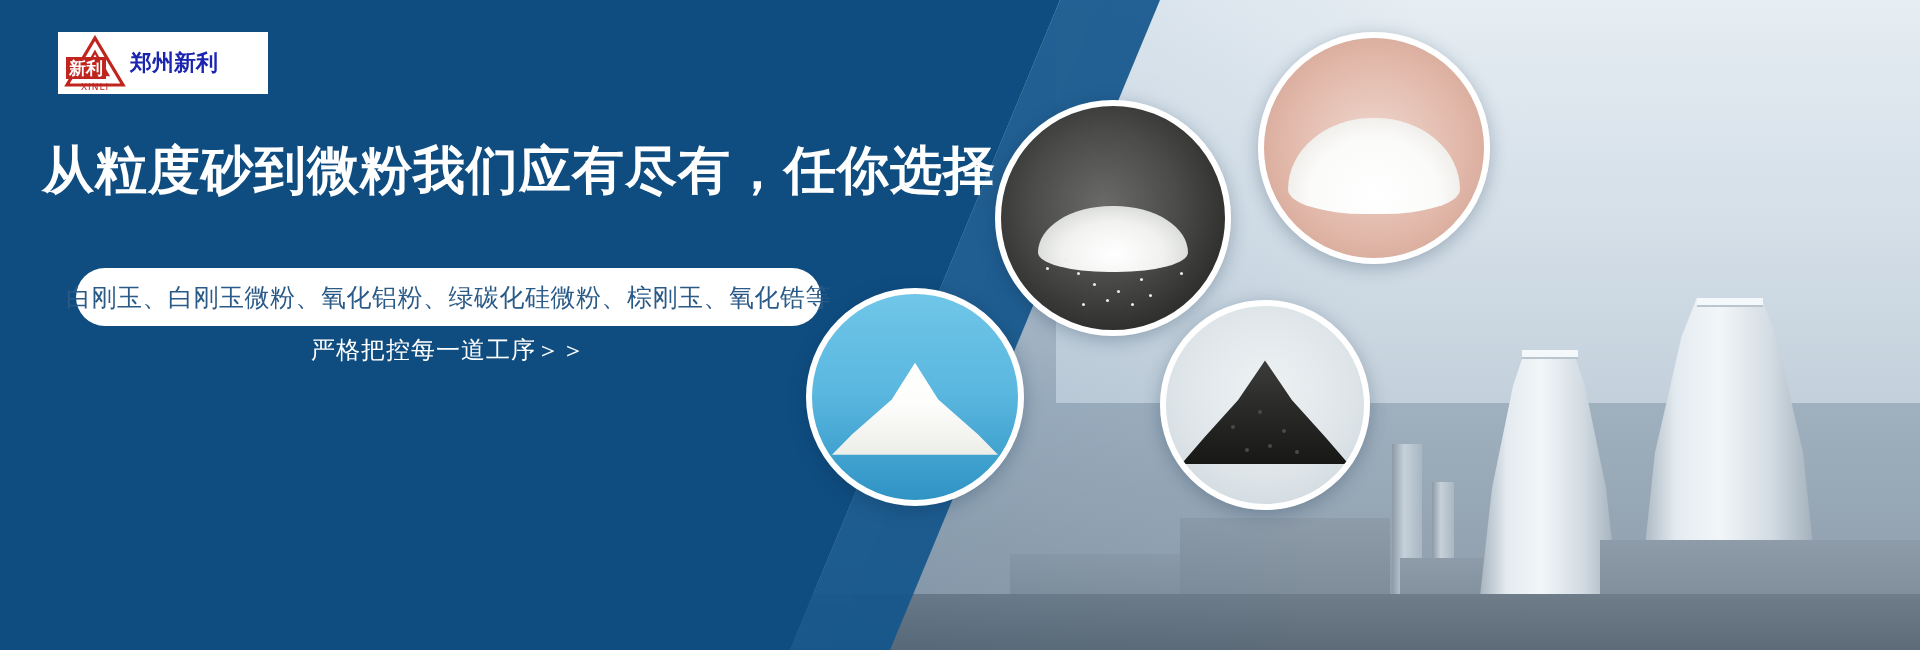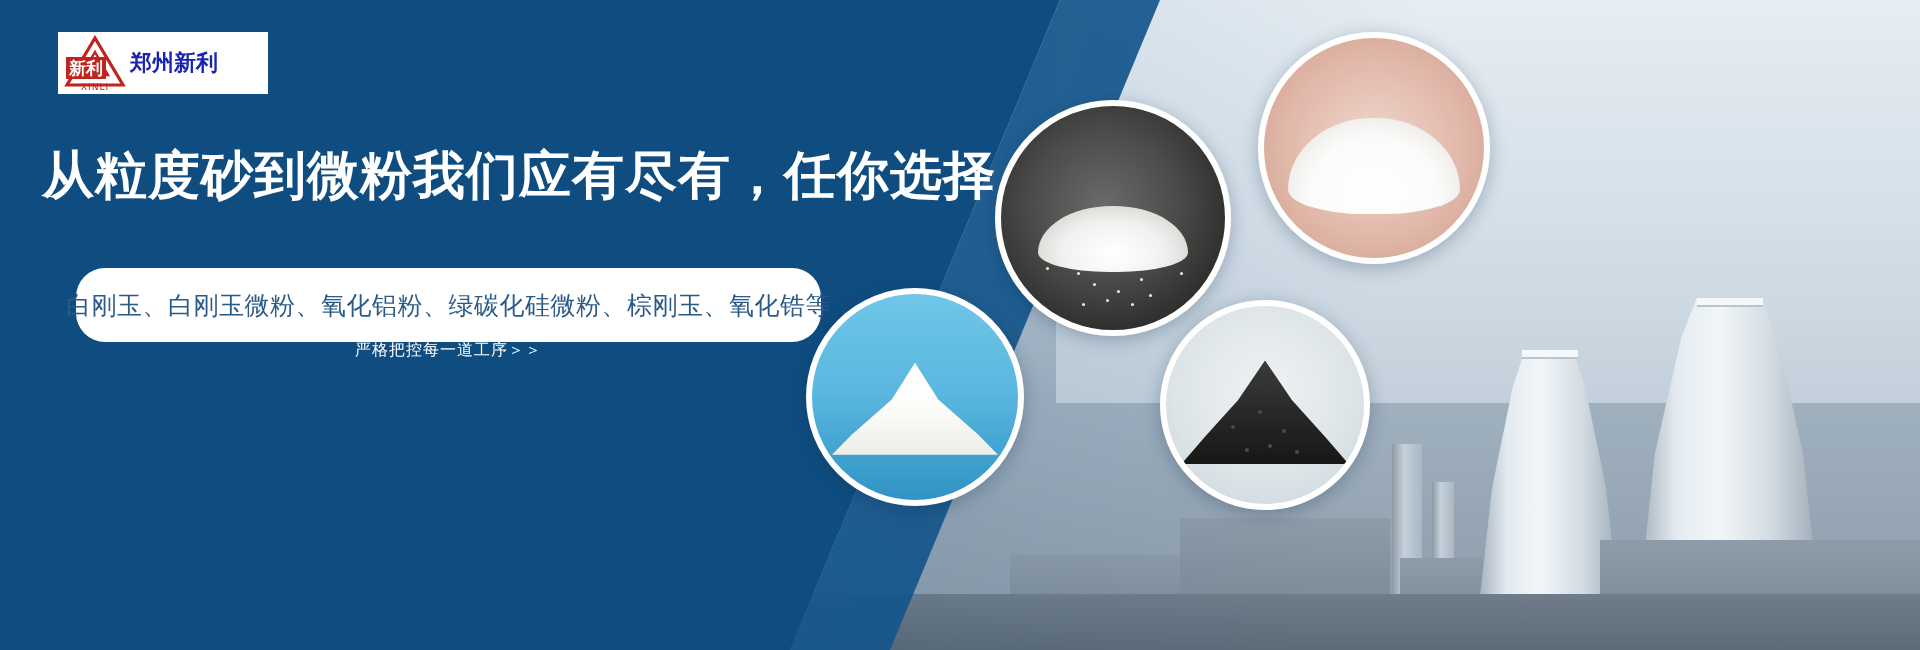--- a/index.html
+++ b/index.html
@@ -131,36 +131,36 @@
     letter-spacing: 0px;
     margin-left: 4px;
     white-space: nowrap;
   }
 
   
   .headline {
     position: absolute;
     left: 42px;
     top: 144px;
-    font-family: Liberation Sans, sans-serif;
+    font-family: Liberation Mono, monospace;
     font-weight: bold;
     font-size: 52px;
     line-height: 62px;
     color: #ffffff;
     letter-spacing: 1px;
     white-space: nowrap;
   }
 
   
   .pill {
     position: absolute;
     left: 76px;
     top: 268px;
     width: 745px;
-    height: 74px;
+    height: 58px;
     background: #ffffff;
     border-radius: 29px;
     display: flex;
     align-items: center;
     justify-content: center;
   }
   .pill-text {
     font-family: "DejaVu Sans", "Liberation Sans", sans-serif;
     font-size: 25px;
     color: #2a5a87;
@@ -175,21 +175,21 @@
     top: 328px;
     width: 345px;
     height: 44px;
     display: flex;
     align-items: center;
     justify-content: center;
     cursor: pointer;
   }
   .cta-text {
     font-family: "DejaVu Sans", "Liberation Sans", sans-serif;
-    font-size: 16px;
+    font-size: 24px;
     color: #ffffff;
     letter-spacing: 1px;
     white-space: nowrap;
   }
 
   
   .circle {
     position: absolute;
     border-radius: 50%;
     overflow: hidden;

